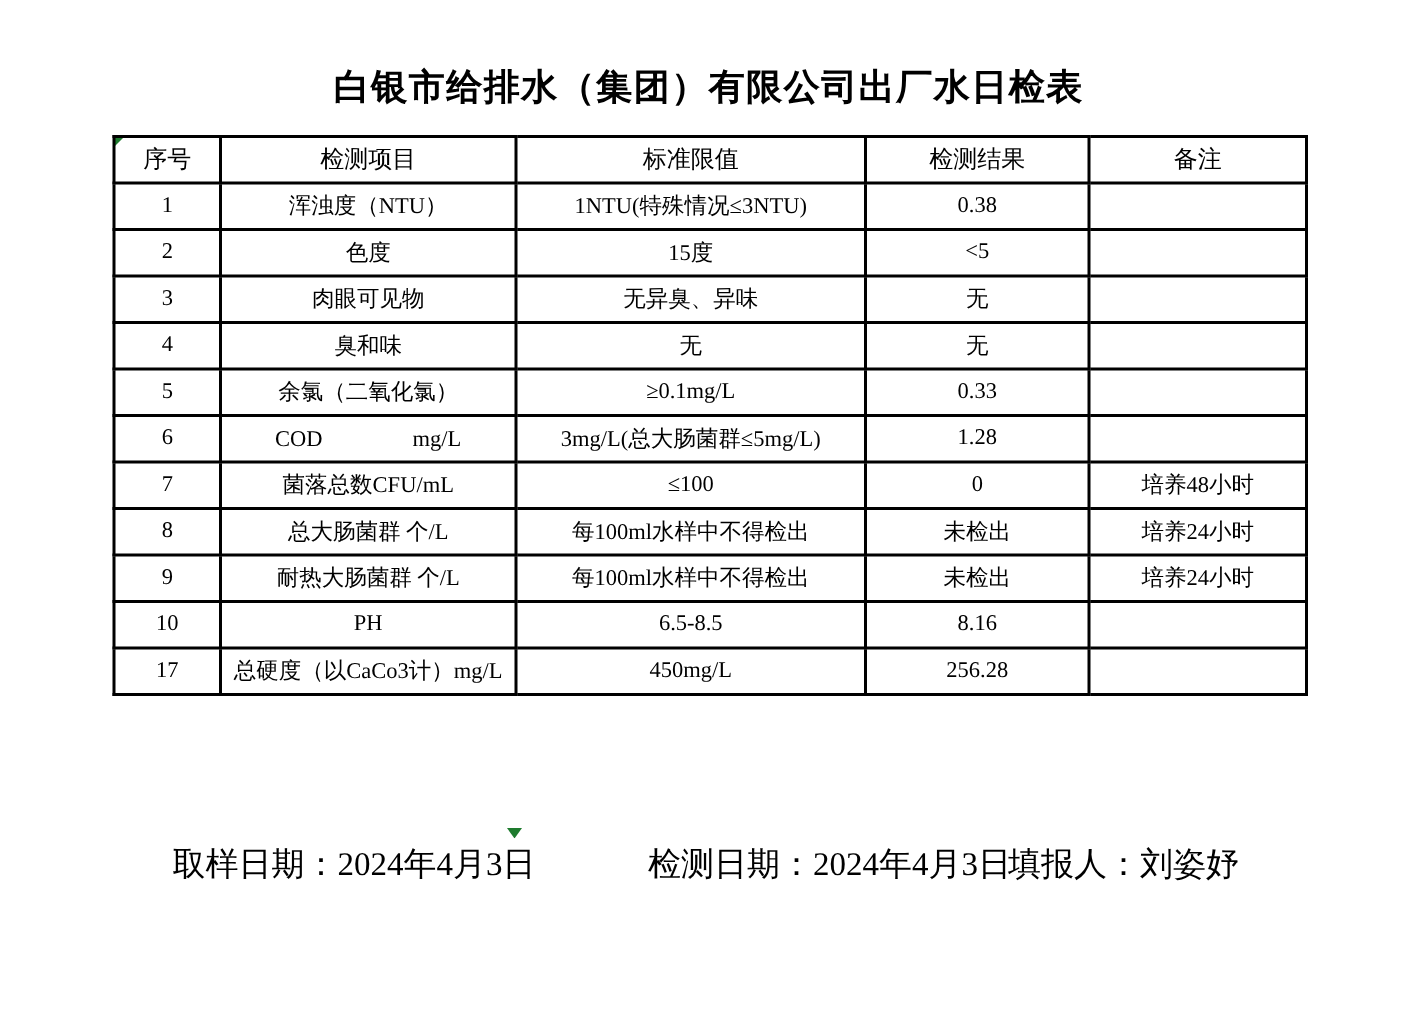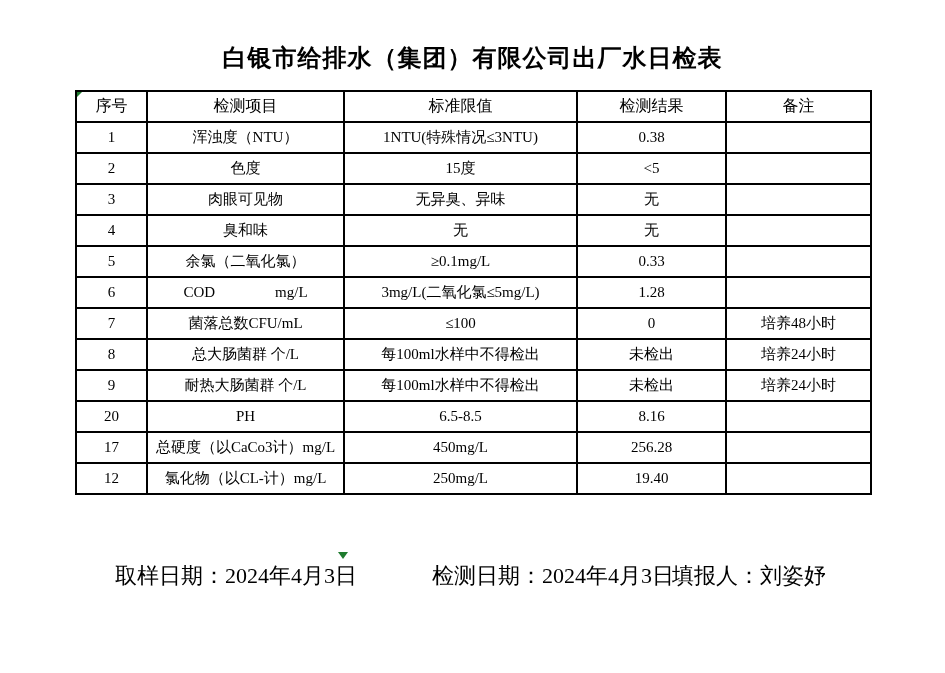--- a/index.html
+++ b/index.html
@@ -147,21 +147,21 @@
       <tr>
         <td>5</td>
         <td>余氯（二氧化氯）</td>
         <td>≥0.1mg/L</td>
         <td>0.33</td>
         <td></td>
       </tr>
       <tr>
         <td>6</td>
         <td>COD　　　　mg/L</td>
-        <td>3mg/L(二氧化氯≤5mg/L)</td>
+        <td>3mg/L(总大肠菌群≤5mg/L)</td>
         <td>1.28</td>
         <td></td>
       </tr>
       <tr>
         <td>7</td>
         <td>菌落总数CFU/mL</td>
         <td>≤100</td>
         <td>0</td>
         <td>培养48小时</td>
       </tr>
@@ -173,38 +173,31 @@
         <td>培养24小时</td>
       </tr>
       <tr>
         <td>9</td>
         <td>耐热大肠菌群 个/L</td>
         <td>每100ml水样中不得检出</td>
         <td>未检出</td>
         <td>培养24小时</td>
       </tr>
       <tr>
-        <td>20</td>
+        <td>10</td>
         <td>PH</td>
         <td>6.5-8.5</td>
         <td>8.16</td>
         <td></td>
       </tr>
       <tr>
         <td>17</td>
         <td>总硬度（以CaCo3计）mg/L</td>
         <td>450mg/L</td>
         <td>256.28</td>
-        <td></td>
-      </tr>
-      <tr>
-        <td>12</td>
-        <td>氯化物（以CL-计）mg/L</td>
-        <td>250mg/L</td>
-        <td>19.40</td>
         <td></td>
       </tr>
     </tbody>
   </table>
 
   <div class="bottom-marker"></div>
 
   <div class="footer-line">
     <span class="sample-date">取样日期：2024年4月3日</span>
     <span class="test-date">检测日期：2024年4月3日</span>

